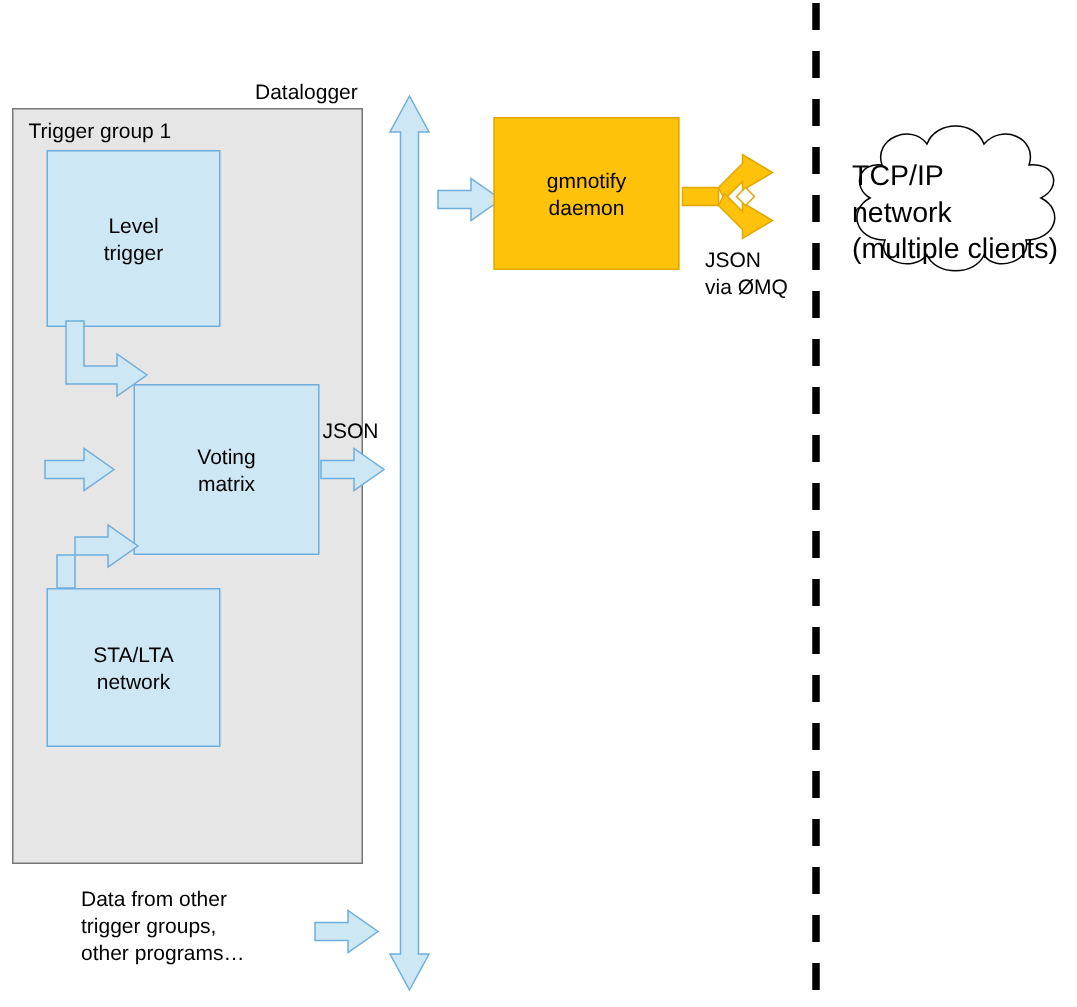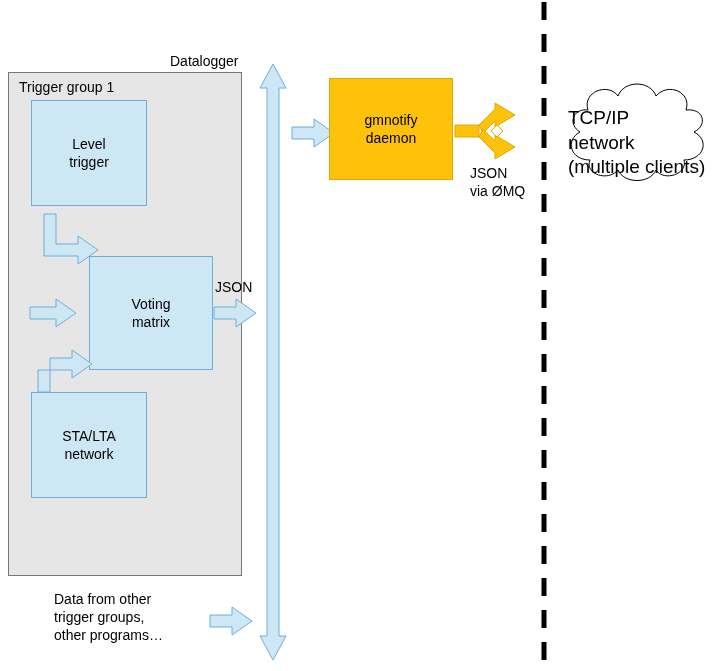--- a/index.html
+++ b/index.html
@@ -55,21 +55,21 @@
 </style>
 </head>
 <body>
 
 <div class="abs label" style="left:170px; top:8px; font-size:14px;margin-top:44px;">Datalogger</div>
 
 <div class="abs box trigger-group" style="left:8px; top:72px; width:234px; height:504px;padding-left:40px;">
   <div class="trigger-group-label">Trigger group 1</div>
 </div>
 
-<div class="abs box blue-box" style="left:31px; top:100px; width:116px; height:106px;">
+<div class="abs box blue-box" style="left:31px; top:100px; width:116px; height:118px;">
   <span class="centered-label">Level
 trigger</span>
 </div>
 
 <div class="abs box blue-box" style="left:89px; top:256px; width:124px; height:114px;">
   <span class="centered-label">Voting
 matrix</span>
 </div>
 
 <div class="abs box blue-box" style="left:31px; top:392px; width:116px; height:106px;">

